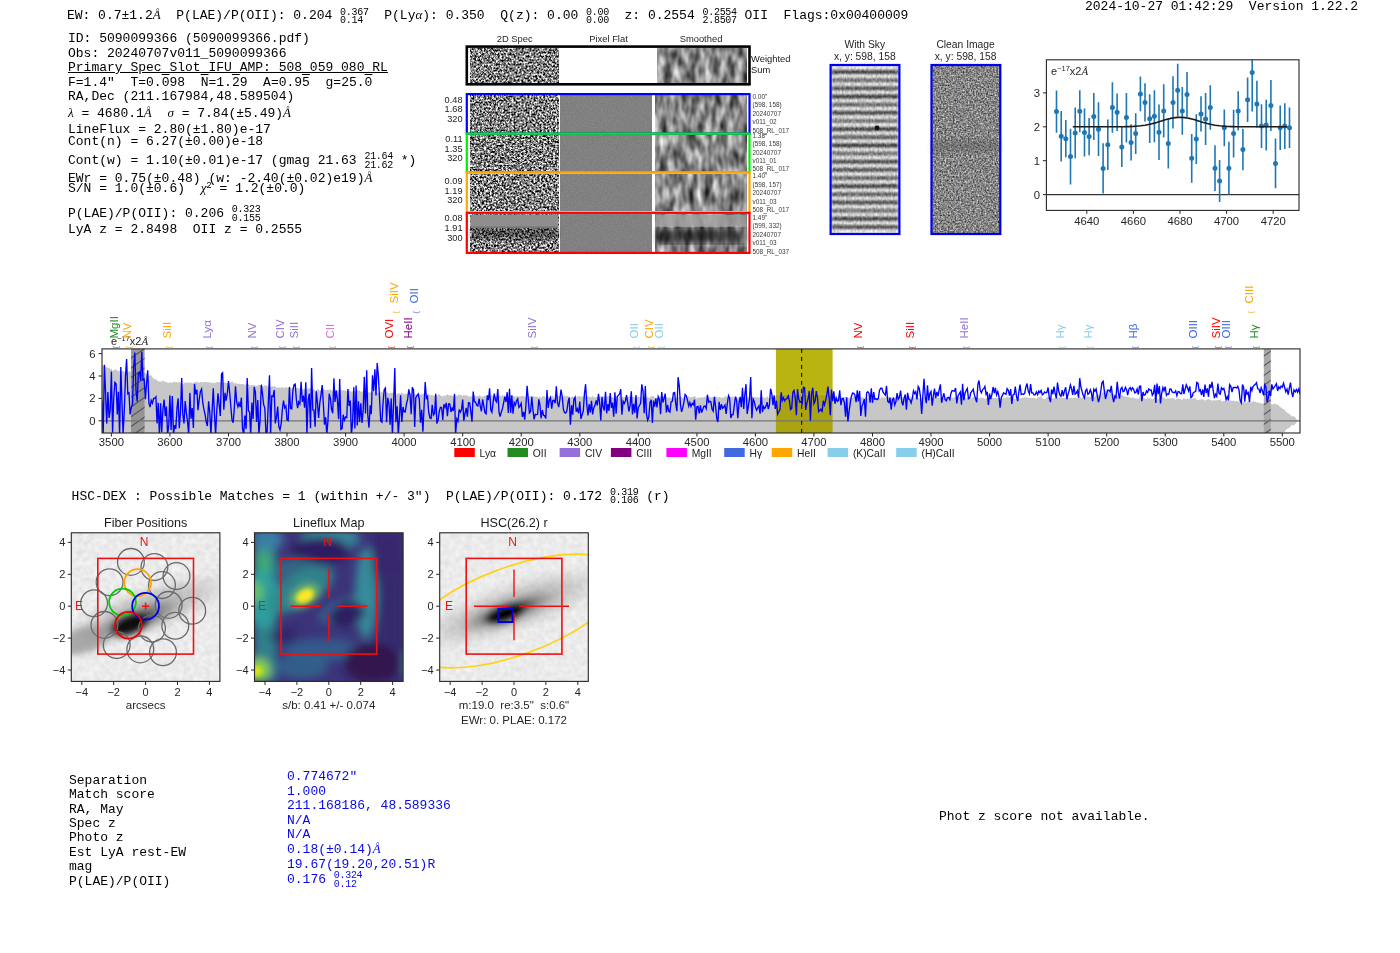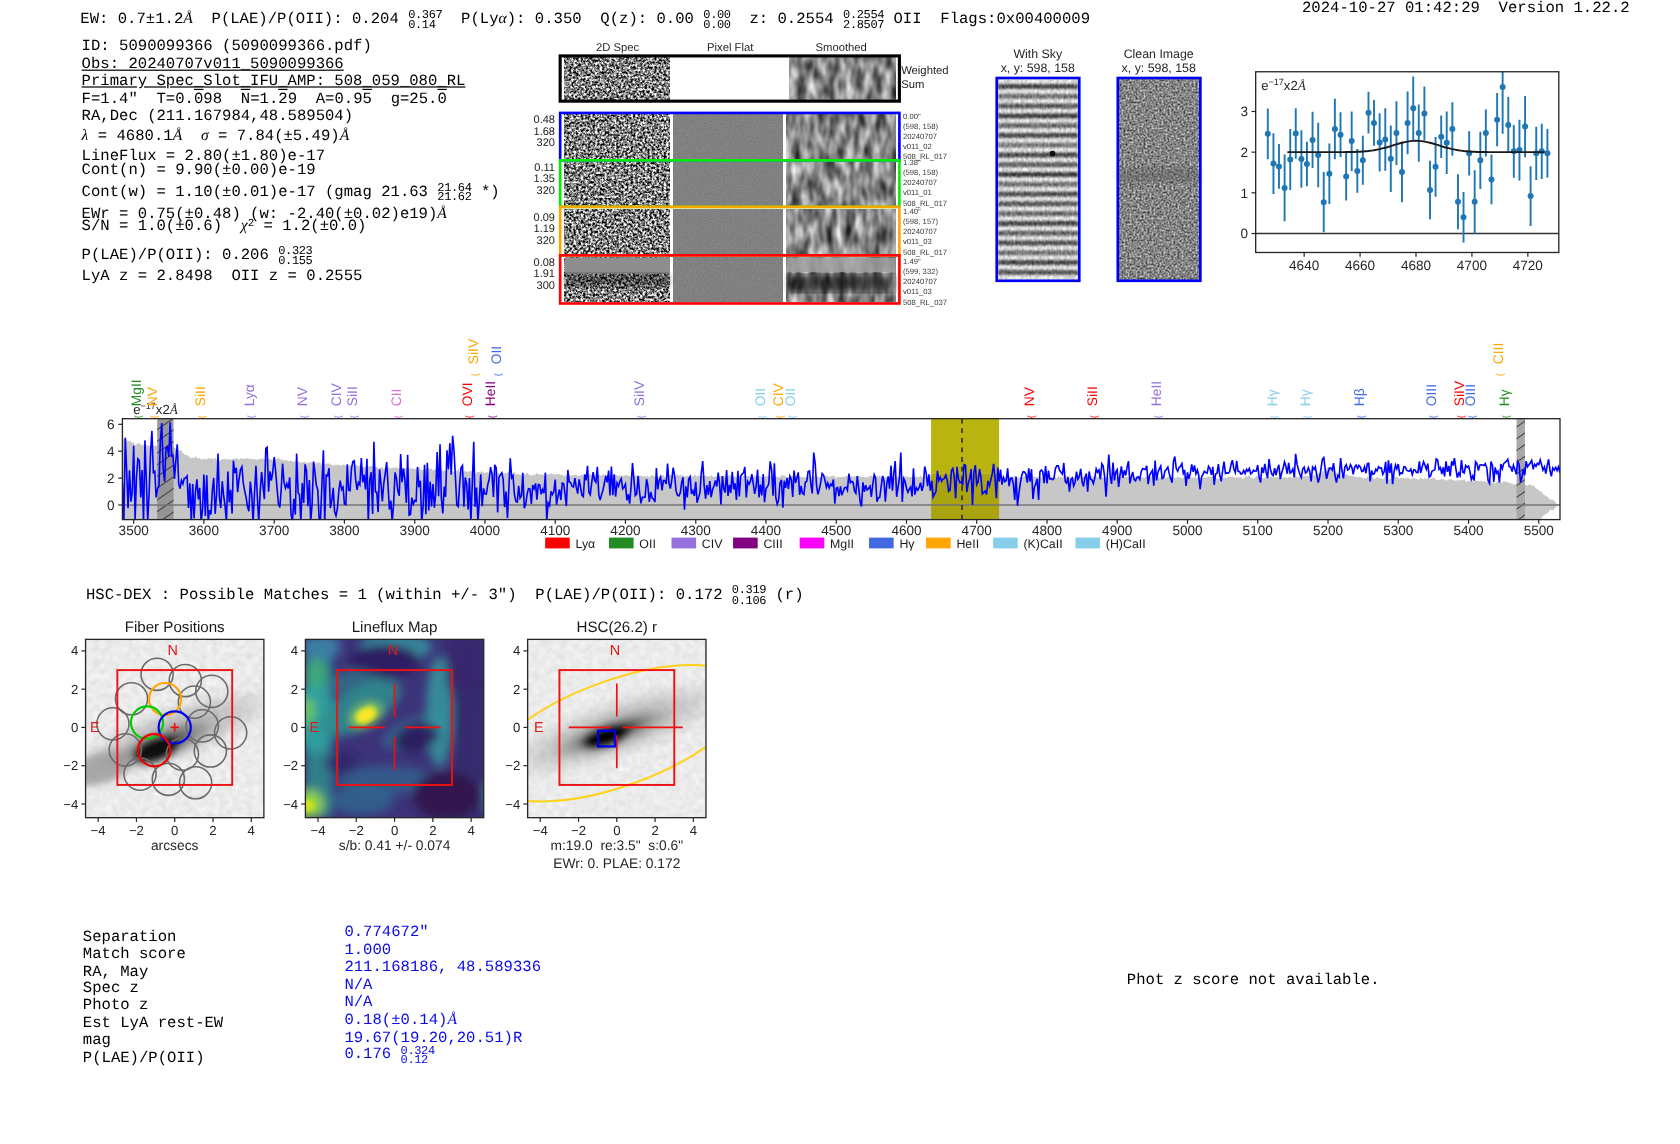--- a/index.html
+++ b/index.html
@@ -12,27 +12,27 @@
 .ov { text-decoration:overline; }
 svg text { font-family:"Liberation Sans", sans-serif; }
 </style>
 </head>
 <body>
 
 <div class="t" style="left:66.9px; top:8px;">EW: 0.7±1.2<i class="mt">Å</i>  P(LAE)/P(OII): 0.204 <span class="frac">0.367<br>0.14</span>  P(Ly<i class="mt">α</i>): 0.350  Q(z): 0.00 <span class="frac">0.00<br>0.00</span>  z: 0.2554 <span class="frac">0.2554<br>2.8507</span> OII  Flags:0x00400009</div>
 <div class="t" style="left:1057px; top:0;margin-left:28px;">2024-10-27 01:42:29  Version 1.22.2</div>
 
 <div class="t" style="left:68px; top:31.5px;">ID: 5090099366 (5090099366.pdf)</div>
-<div class="t" style="left:68px; top:46.5px;text-decoration:underline;">Obs: 20240707v011_5090099366</div>
+<div class="t" style="left:68px; top:46.5px;">Obs: 20240707v011_5090099366</div>
 <div class="t" style="left:68px; top:61px;text-decoration:underline;">Primary Spec_Slot_IFU_AMP: 508_059_080_RL</div>
 <div class="t" style="left:68px; top:75.5px;">F=1.4"  T=0.<span class="ov">0</span>98  <span class="ov">N</span>=1.<span class="ov">2</span>9  A=0.9<span class="ov">5</span>  g=25.<span class="ov">0</span></div>
 <div class="t" style="left:68px; top:90px;">RA,Dec (211.167984,48.589504)</div>
 <div class="t" style="left:68px; top:106px;"><i class="mt">λ</i> = 4680.1<i class="mt">Å</i>  <i class="mt">σ</i> = 7.84(±5.49)<i class="mt">Å</i></div>
 <div class="t" style="left:68px; top:122.5px;">LineFlux = 2.80(±1.80)e-17</div>
-<div class="t" style="left:68px; top:134.5px;">Cont(n) = 9.90(±0.00)e-19</div>
+<div class="t" style="left:68px; top:134.5px;">Cont(n) = 6.27(±0.00)e-18</div>
 <div class="t" style="left:68px; top:153px;">Cont(w) = 1.10(±0.01)e-17 (gmag 21.63 <span class="frac">21.64<br>21.62</span> *)</div>
 <div class="t" style="left:68px; top:171px;">EWr = 0.75(±0.48) (w: -2.40(±0.02)e19)<i class="mt">Å</i></div>
 <div class="t" style="left:68px; top:180px;">S/N = 1.0(±0.6)  <i class="mt">χ</i><span style="font-size:9px; vertical-align:4px;">2</span> = 1.2(±0.0)</div>
 <div class="t" style="left:68px; top:206px;font-family:Liberation Mono, monospace;">P(LAE)/P(OII): 0.206 <span class="frac">0.323<br>0.155</span></div>
 <div class="t" style="left:68px; top:223px;">LyA z = 2.8498  OII z = 0.2555</div>
 
 <div class="t" style="left:71.6px; top:488.5px;">HSC-DEX : Possible Matches = 1 (within +/- 3")  P(LAE)/P(OII): 0.172 <span class="frac">0.319<br>0.106</span> (r)</div>
 
 <div class="t" style="left:69px; top:773.8px; line-height:14.4px;">Separation
 Match score

